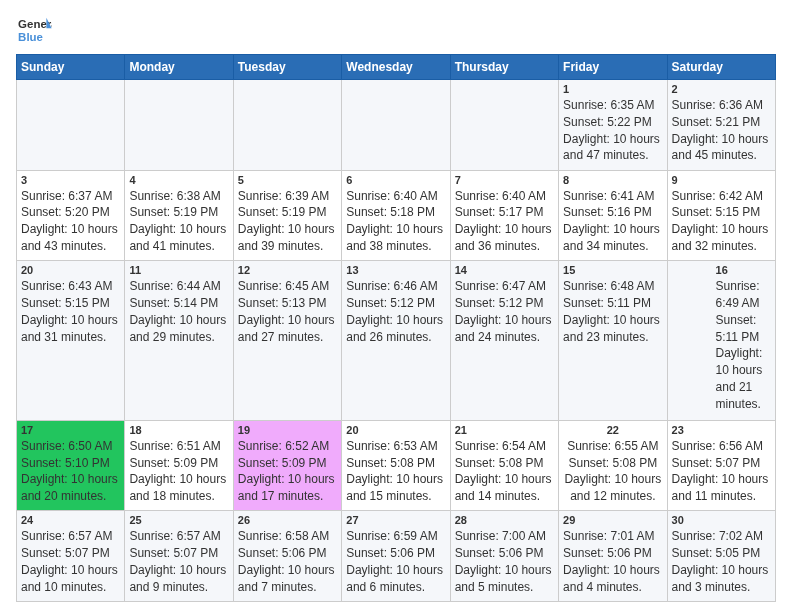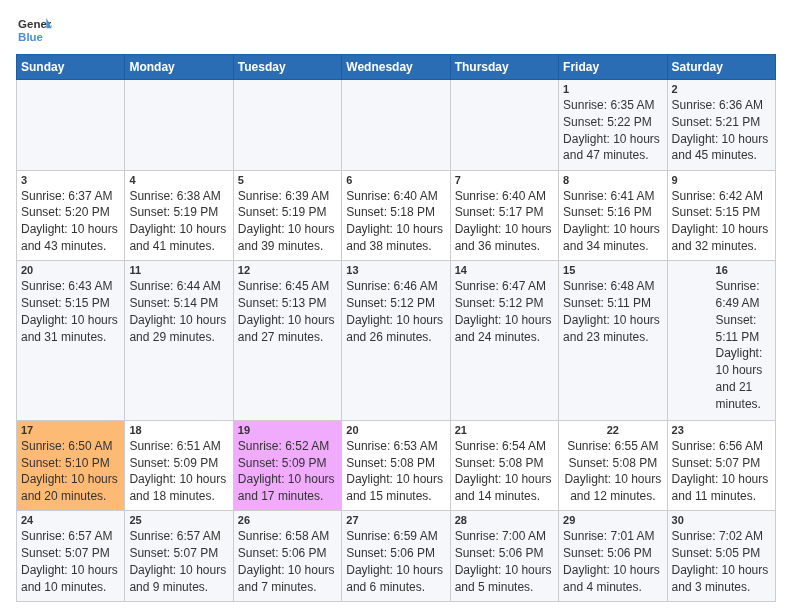--- a/index.html
+++ b/index.html
@@ -243,21 +243,21 @@
           </td>
           <td style="background: rgb(245, 247, 250); padding-left: 48px;">
             <span class="day-num">16</span>
             <div class="day-info" style="white-space: pre-line;">Sunrise: 6:49 AM
 Sunset: 5:11 PM
 Daylight: 10 hours
 and 21 minutes.</div>
           </td>
         </tr>
         <tr>
-          <td style="background: #fdba74;">
+          <td style="background: #22c55e;">
             <span class="day-num">17</span>
             <div class="day-info" style="white-space: pre-line;">Sunrise: 6:50 AM
 Sunset: 5:10 PM
 Daylight: 10 hours
 and 20 minutes.</div>
           </td>
           <td style="background: rgb(255, 255, 255); margin-left: 16px;">
             <span class="day-num">18</span>
             <div class="day-info" style="white-space: pre-line;">Sunrise: 6:51 AM
 Sunset: 5:09 PM

